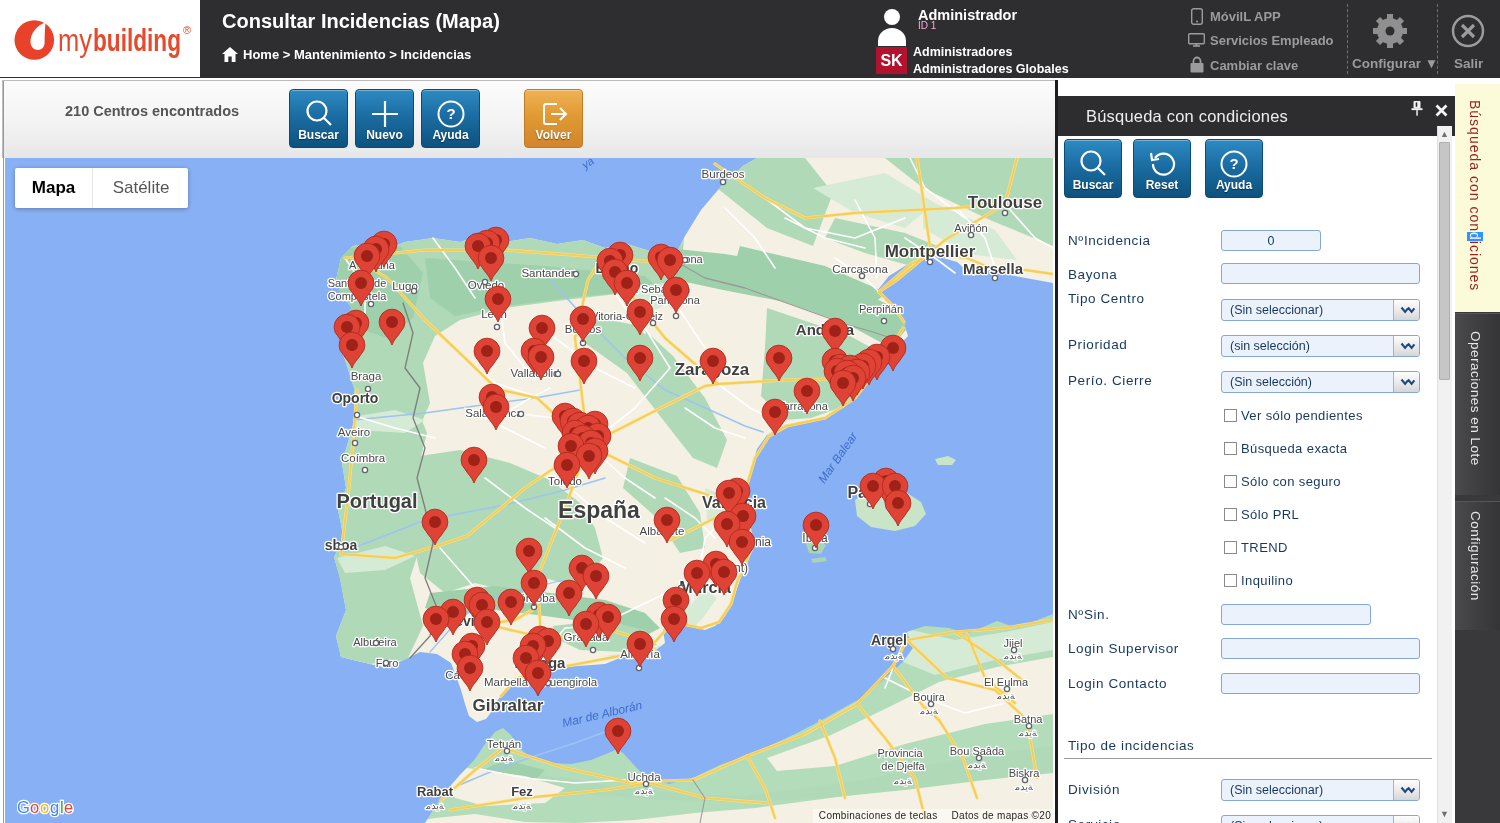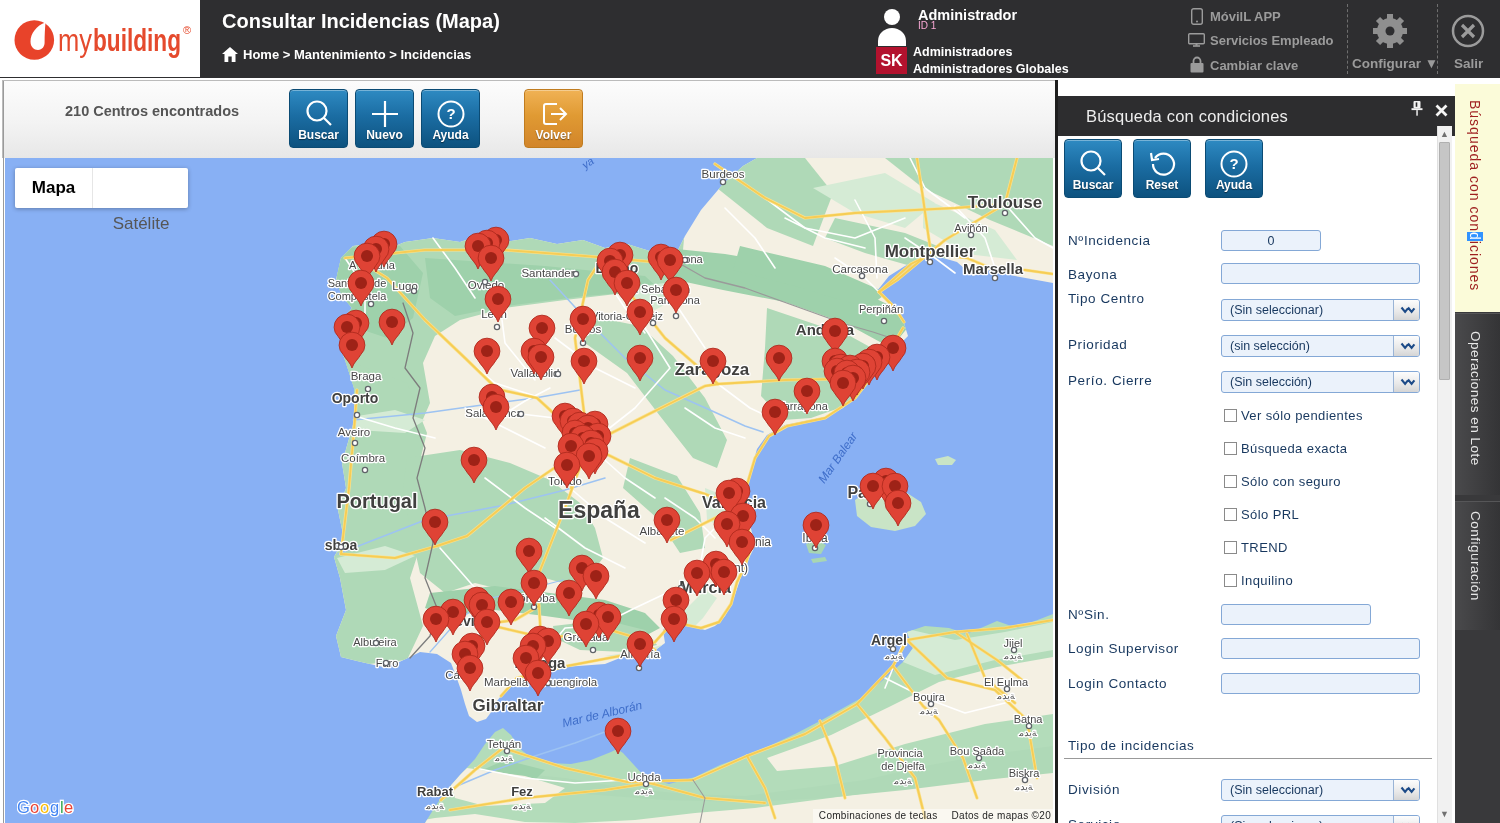--- a/index.html
+++ b/index.html
@@ -19,21 +19,21 @@
 #found { position:absolute; left:65px; top:103px; font-size:14.5px; font-weight:bold; color:#555; }
 .tbtn { position:absolute; top:9px; width:59px; height:59px; border-radius:4px; background:linear-gradient(#2e8ac2,#1b6da3 45%,#0d527f); border:1px solid #0b4b74; box-shadow:inset 0 1px 0 rgba(255,255,255,.35); text-align:center; }
 .tbtn .lbl { position:absolute; bottom:5px; width:100%; color:#fff; font-size:12px; font-weight:bold; text-shadow:0 1px 1px rgba(0,0,0,.5); }
 .tbtn svg { margin-top:8px; }
 .orange { background:linear-gradient(#f0b255,#e09a33 45%,#d2852a); border:1px solid #c07c20;margin-left:37px; }
 
 
 #map { position:absolute; left:5px; top:158px; width:1048px; height:665px; background:#8cb2f1; overflow:hidden; }
 #mapctl { position:absolute; left:10px; top:10px; width:173px; height:40px; background:#fff; box-shadow:0 1px 4px rgba(0,0,0,.3); border-radius:2px; }
 #mapctl .m1 { position:absolute; left:0; top:0; width:78px; height:40px; line-height:40px; text-align:center; font-size:17px; font-weight:bold; color:#000; border-right:1px solid #e6e6e6; }
-#mapctl .m2 { position:absolute; left:79px; top:0; width:94px; height:40px; line-height:40px; text-align:center; font-size:17px; color:#565656;margin-top:36px; }
+#mapctl .m2 { position:absolute; left:79px; top:0; width:94px; height:40px; line-height:40px; text-align:center; font-size:17px; color:#565656; }
 #attrib { position:absolute; right:0; bottom:0; height:14px; line-height:13px; padding:0 2px 0 6px; font-size:10px; color:#1f1f1f; background:rgba(255,255,255,.5); letter-spacing:.3px; }
 
 
 #panelborder { position:absolute; left:1055px; top:80px; width:3px; height:743px; background:#1e1e1e; }
 #panel { position:absolute; left:1058px; top:80px; width:379px; height:743px; background:#fff; }
 #phead { position:absolute; left:0; top:16px; width:397px; height:40px; background:#2d2d2f; color:#ededed; font-size:16.5px; font-weight:normal; line-height:40px; padding-left:28px; letter-spacing:.2px; }
 .pbtn { position:absolute; top:59px; width:58px; height:59px; border-radius:4px; background:linear-gradient(#2e8ac2,#1b6da3 45%,#0d527f); border:1px solid #0b4b74; box-shadow:inset 0 1px 0 rgba(255,255,255,.35); text-align:center; }
 .pbtn .lbl { position:absolute; bottom:5px; width:100%; color:#fff; font-size:12px; font-weight:bold; text-shadow:0 1px 1px rgba(0,0,0,.5); }
 .pbtn svg { margin-top:8px; }
 .flabel { position:absolute; left:10px; color:#17375e; font-size:13.5px; letter-spacing:.6px; }

